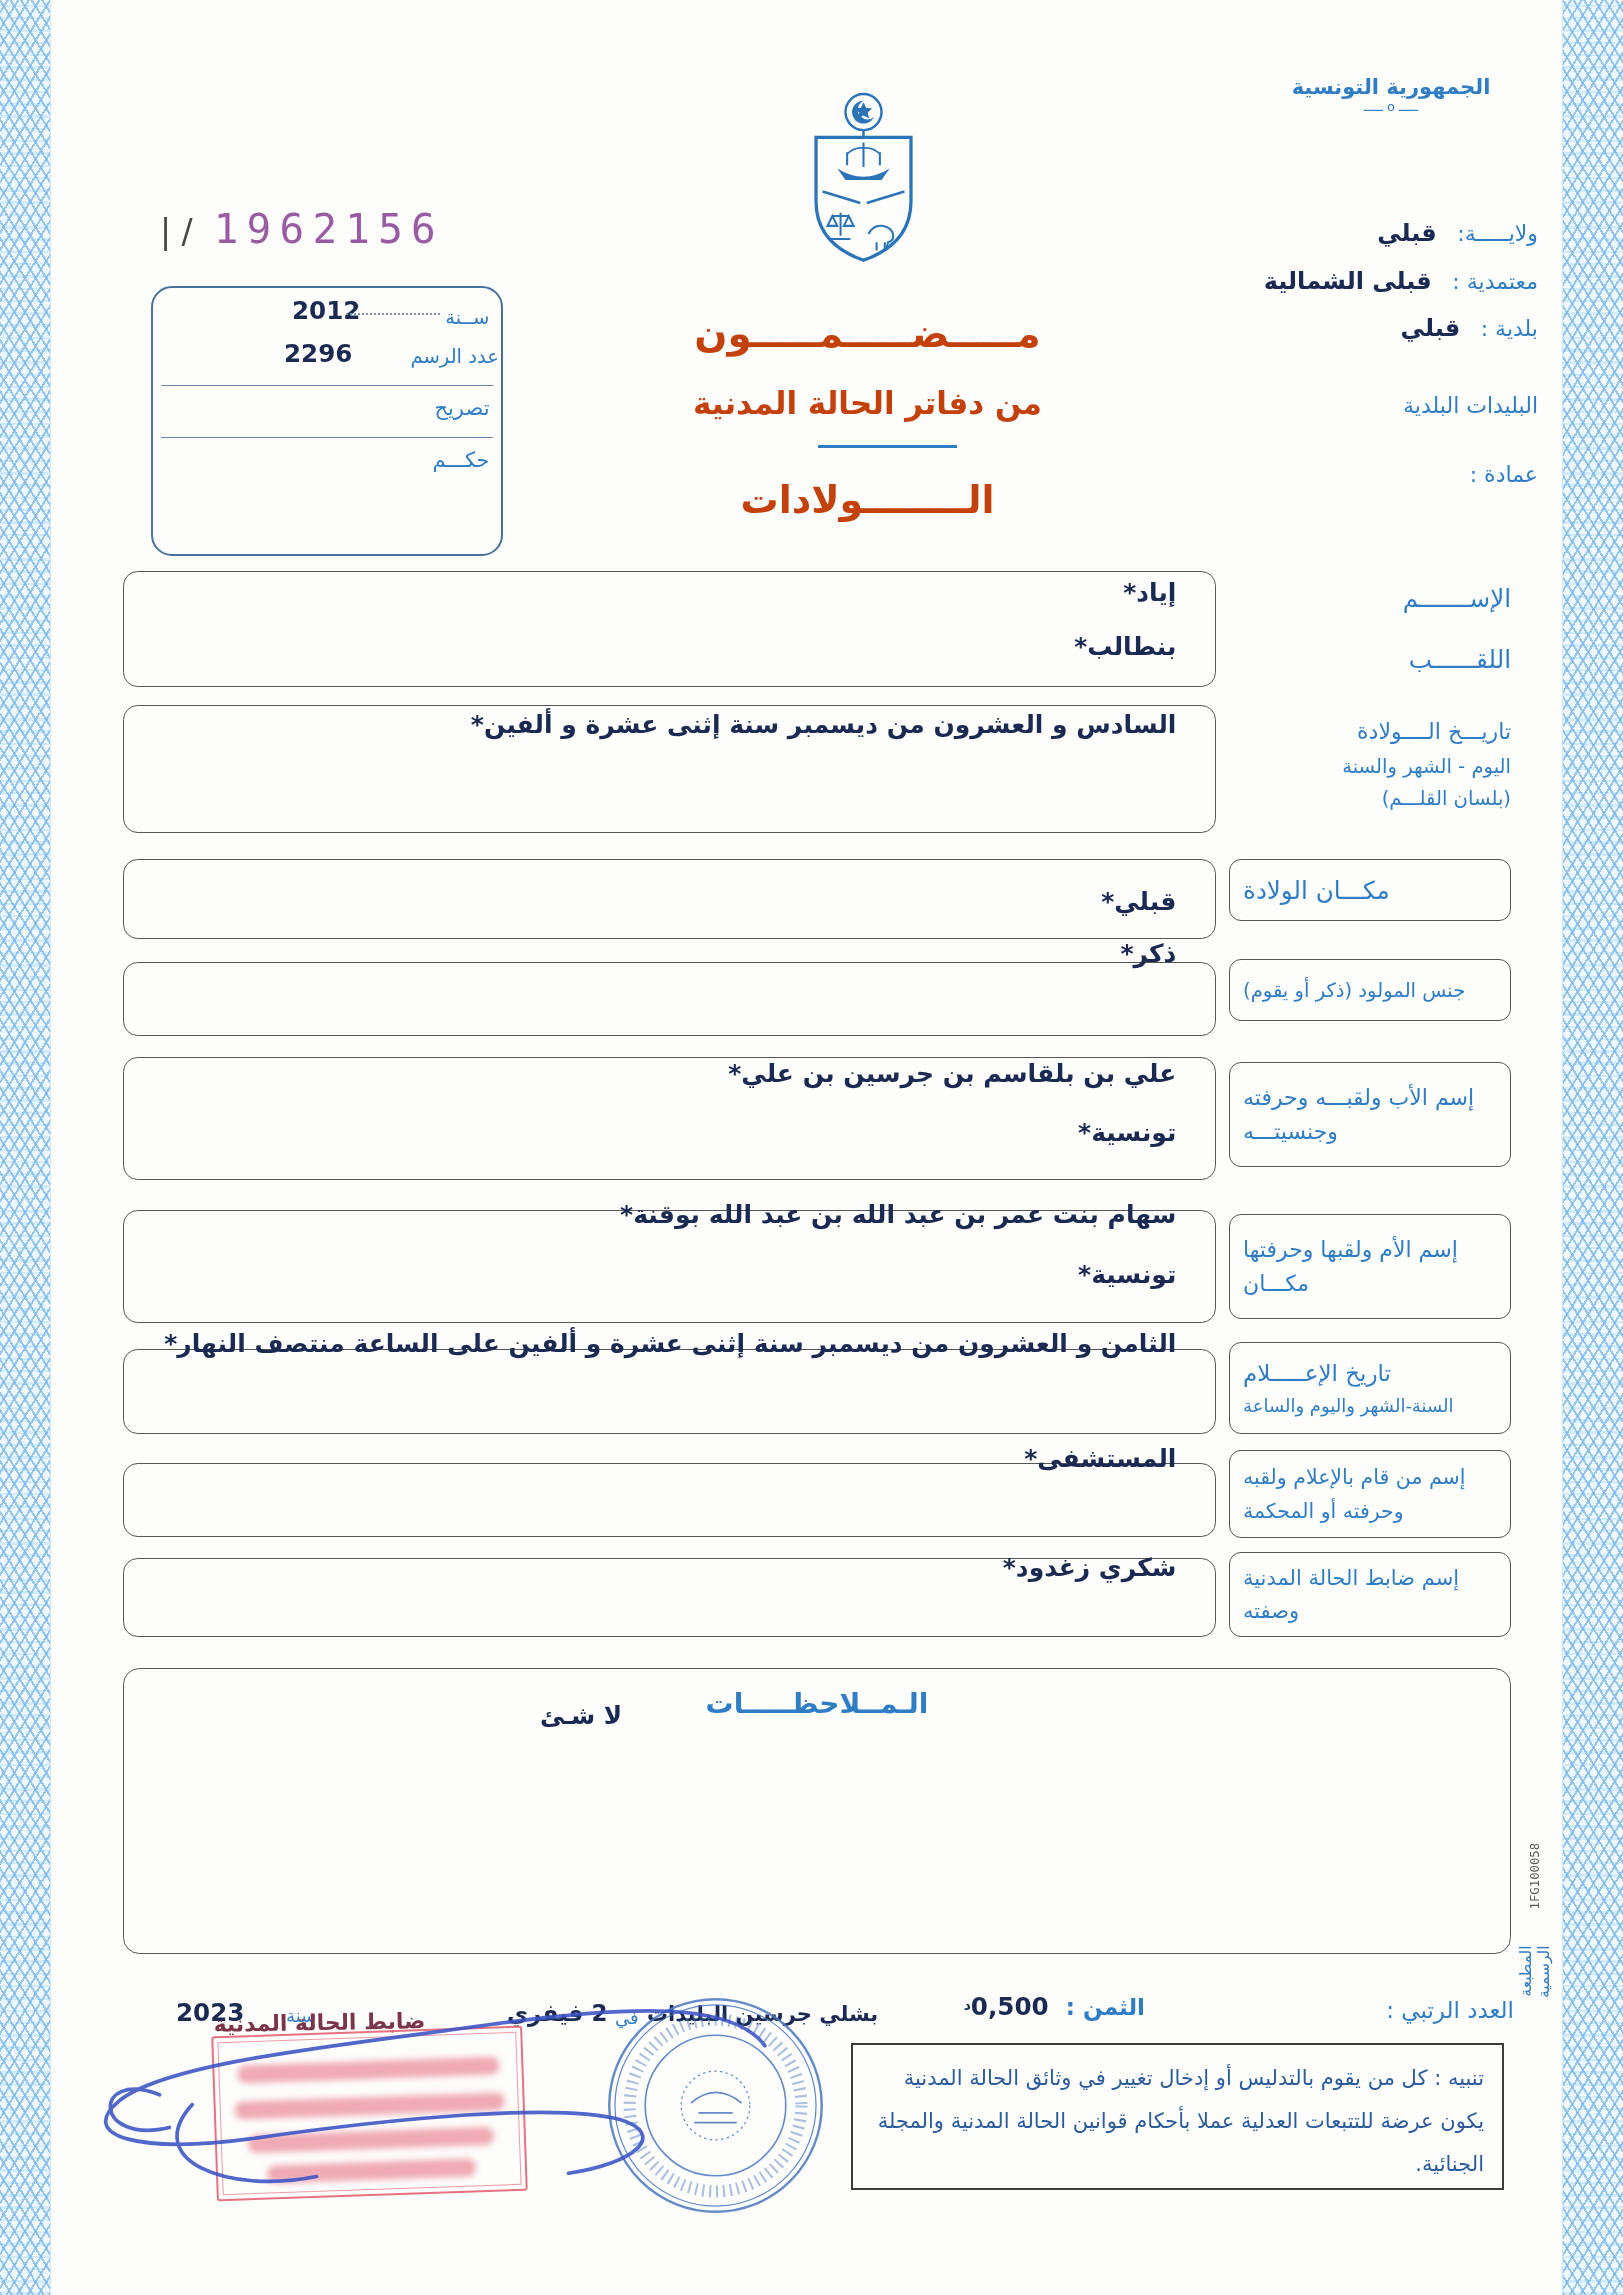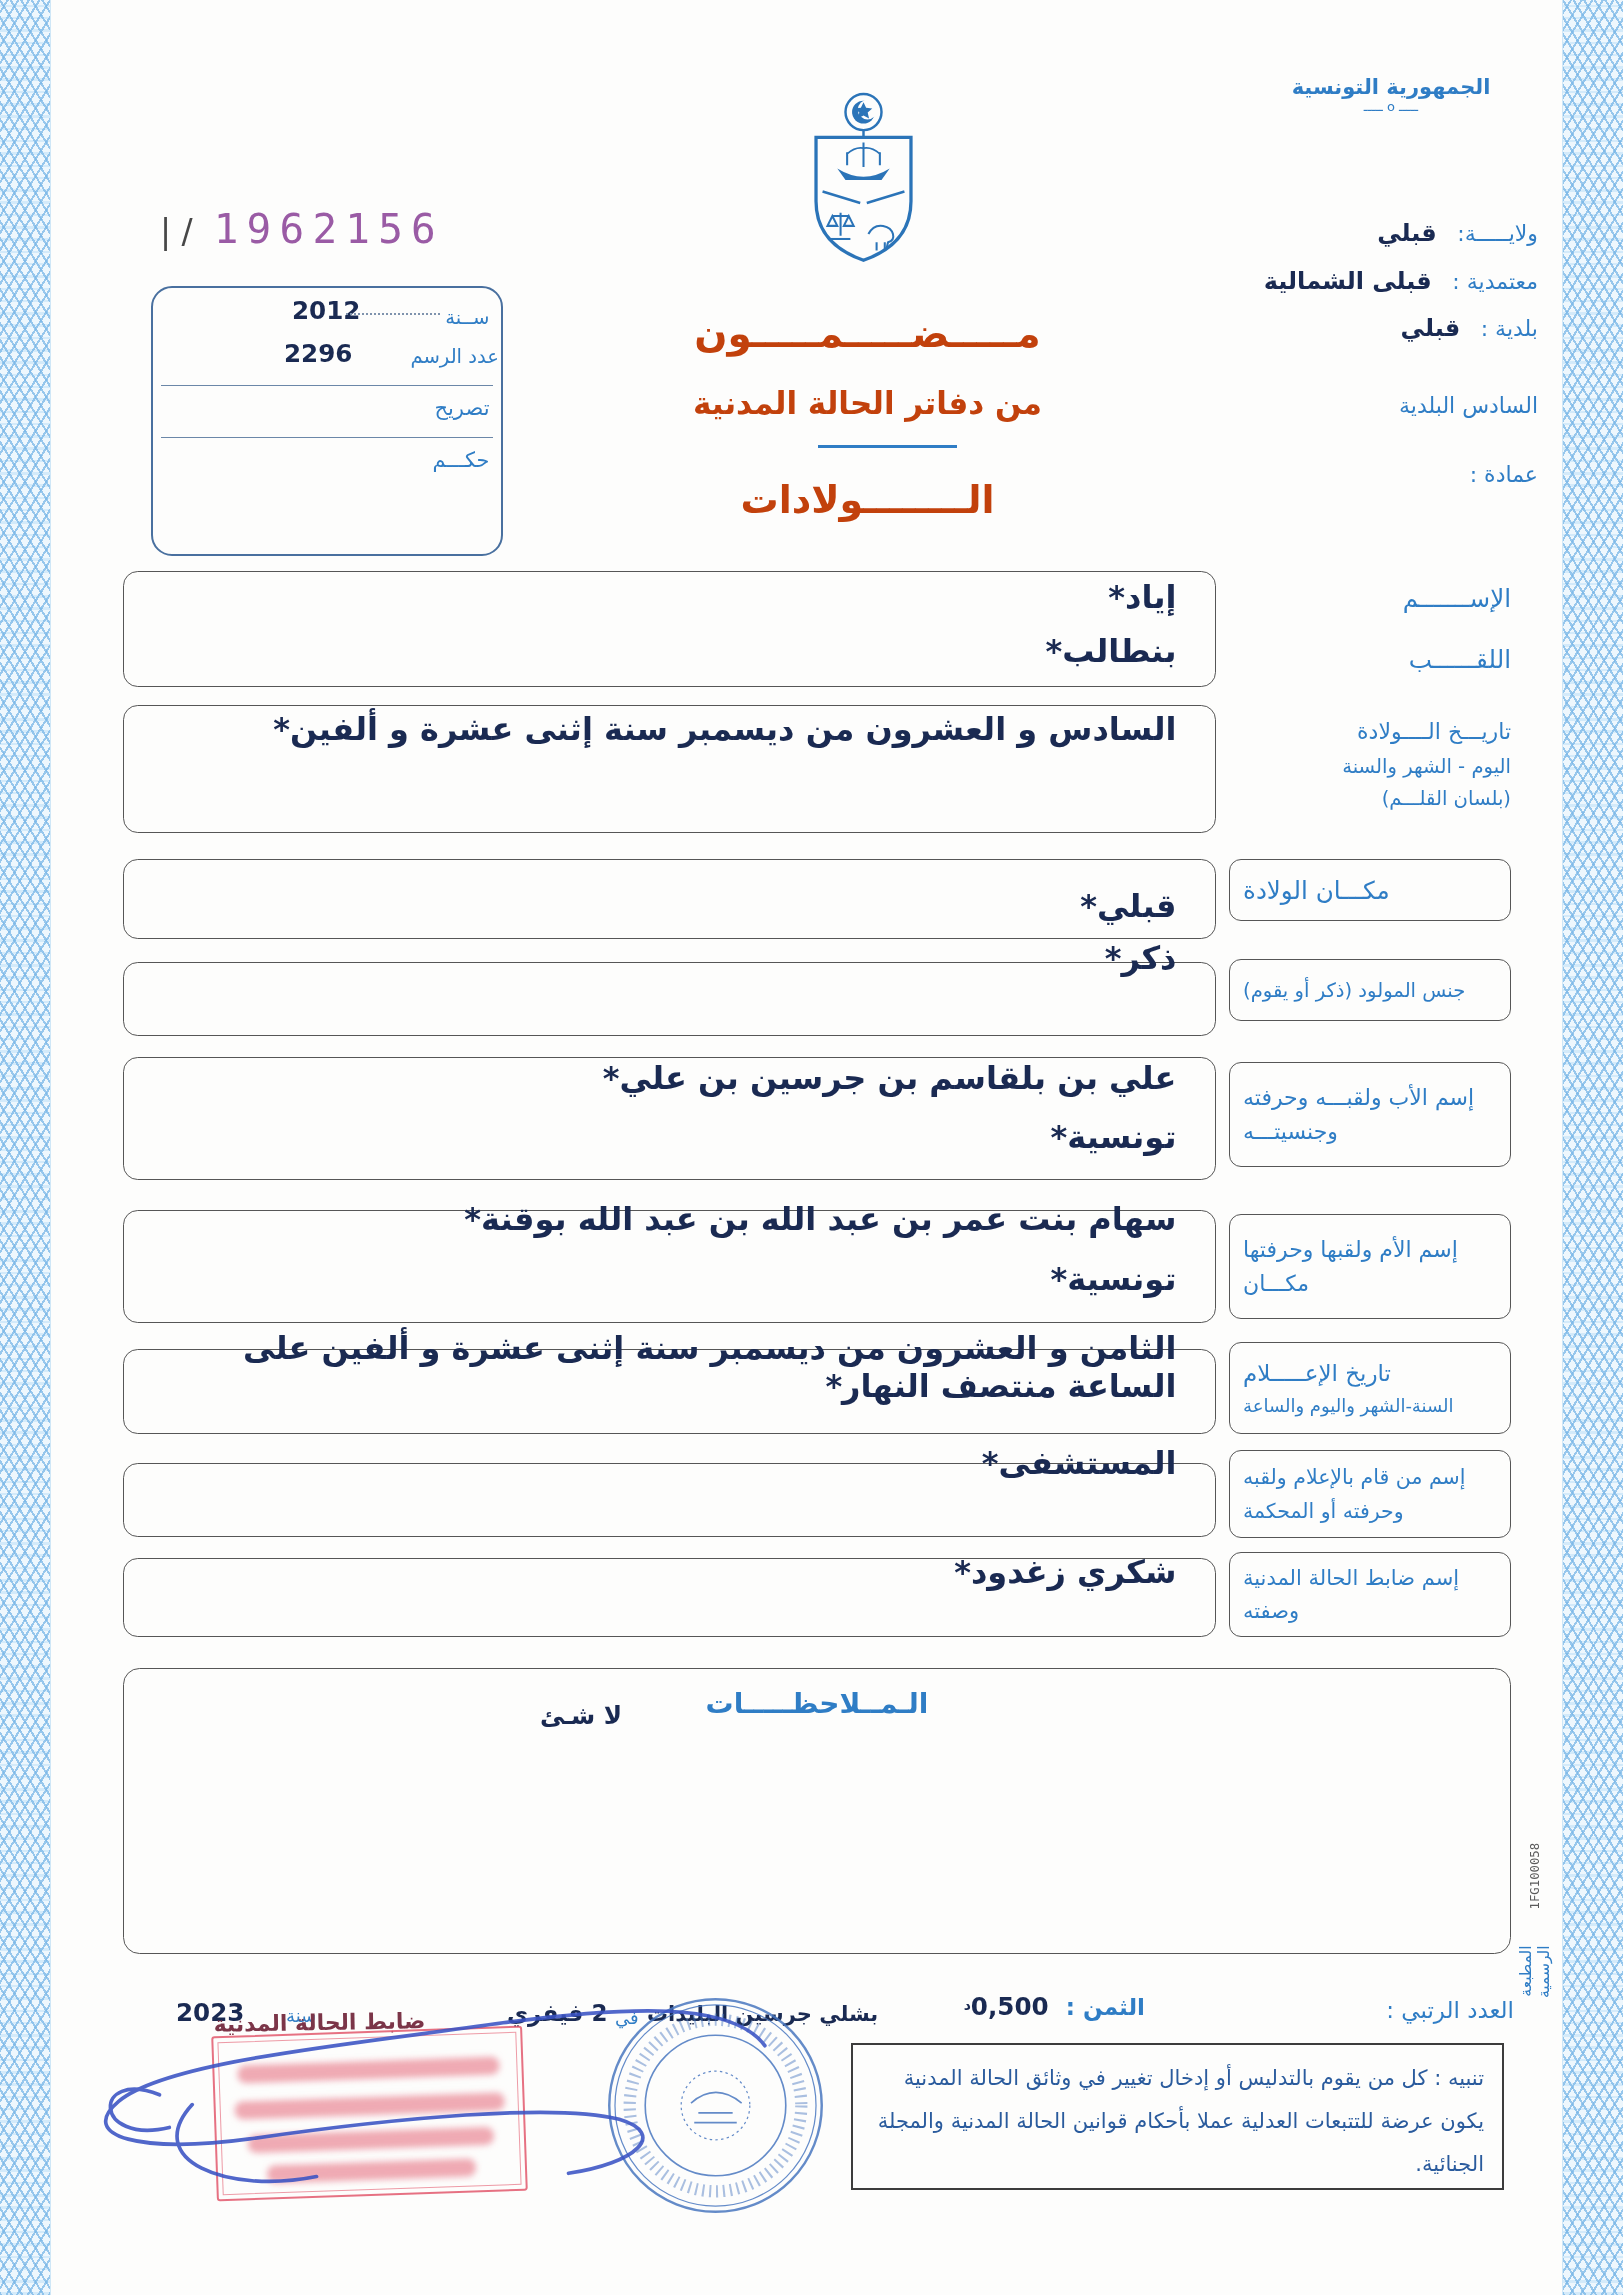--- a/index.html
+++ b/index.html
@@ -28,21 +28,21 @@
   .regfield .v{color:#1a2a52;font-weight:bold;font-size:24px;margin-inline-start:16.4px}
   .regbox{position:absolute;left:151px;top:286px;width:352px;height:270px;border:2px solid #49709f;border-radius:21px}
   .regbox .lab{position:absolute;color:#2f7dc5;font-size:19.6px;direction:rtl}
   .regbox .v{position:absolute;color:#1a2a52;font-weight:bold;font-size:24.6px}
   .regline{position:absolute;left:8.2px;right:8.2px;border-top:1.6px solid #6b87a8}
   .dotlead{position:absolute;border-bottom:2.5px dotted #7f93ad}
   
   .titleblock{position:absolute;left:524px;width:687px;text-align:center;color:#c2410c;font-weight:bold;direction:rtl}
   
   .vbox{position:absolute;left:123px;width:1093px;border:1.6px solid #565656;border-radius:14.7px}
-  .fval{position:absolute;left:139px;width:1057px;text-align:right;direction:rtl;font-weight:bold;color:#1a2a52;font-size:32px;padding-right:19.6px}
+  .fval{position:absolute;left:139px;width:1057px;text-align:right;direction:rtl;font-weight:bold;color:#1a2a52;font-size:25px;padding-right:19.6px}
   .flabel{position:absolute;left:1228px;width:283px;text-align:right;direction:rtl;color:#2f7dc5}
   .lbox{position:absolute;left:1229px;width:282px;border:1.6px solid #565656;border-radius:12px;color:#2f7dc5;display:flex;flex-direction:column;justify-content:center;align-items:flex-end;text-align:right;direction:rtl;padding:6.5px 13px;gap:9.8px}
   
   .warnbox{position:absolute;left:851px;top:2043px;width:653px;height:147px;border:2px solid #3c3c3c;padding:11.5px 18px;direction:rtl;text-align:right;color:#2a5b9d;font-size:21px;line-height:2.05}
   .redstamp{position:absolute;left:214px;top:2031px;width:311px;height:165px;border:2.5px solid rgba(226,88,108,.85);transform:rotate(-2deg);border-radius:3.3px}
   .redstamp .inner{position:absolute;inset:4.1px;border:1.6px solid rgba(226,88,108,.6)}
   .redbar{position:absolute;left:0;right:0;margin:0 auto;height:18px;background:rgba(226,88,108,.5);filter:blur(3.3px);border-radius:8.2px}
   .edgeblock{position:absolute;left:1517px;top:1998px;transform:rotate(-90deg);transform-origin:top left;display:flex;direction:ltr;gap:36px;align-items:center}
   .edgeblock .printer{color:#2f7dc5;font-size:15.5px;direction:rtl}
   .edgeblock .code{font-family:"DejaVu Sans Mono",monospace;font-size:12.3px;color:#5a5a5a}
@@ -66,21 +66,21 @@
   </div>
   <div class="abs rtl regfield" style="left:982px;top:267px;width:556px;text-align:right">
     <span class="lab">معتمدية :</span>
     <span class="v">قبلى الشمالية</span>
   </div>
   <div class="abs rtl regfield" style="left:982px;top:314px;width:556px;text-align:right">
     <span class="lab">بلدية :</span>
     <span class="v">قبلي</span>
   </div>
   <div class="abs rtl regfield" style="left:982px;top:393px;width:556px;text-align:right">
-    <span class="lab">السادس البلدية</span>
+    <span class="lab">البليدات البلدية</span>
   </div>
   <div class="abs rtl regfield" style="left:982px;top:462px;width:556px;text-align:right">
     <span class="lab">عمادة :</span>
   </div>
 
   <div class="abs" style="left:160px;top:205px;white-space:nowrap">
     <span style="font-size:33px;color:#474747">| /</span><span class="serial">1962156</span>
   </div>
 
   <div class="regbox">

